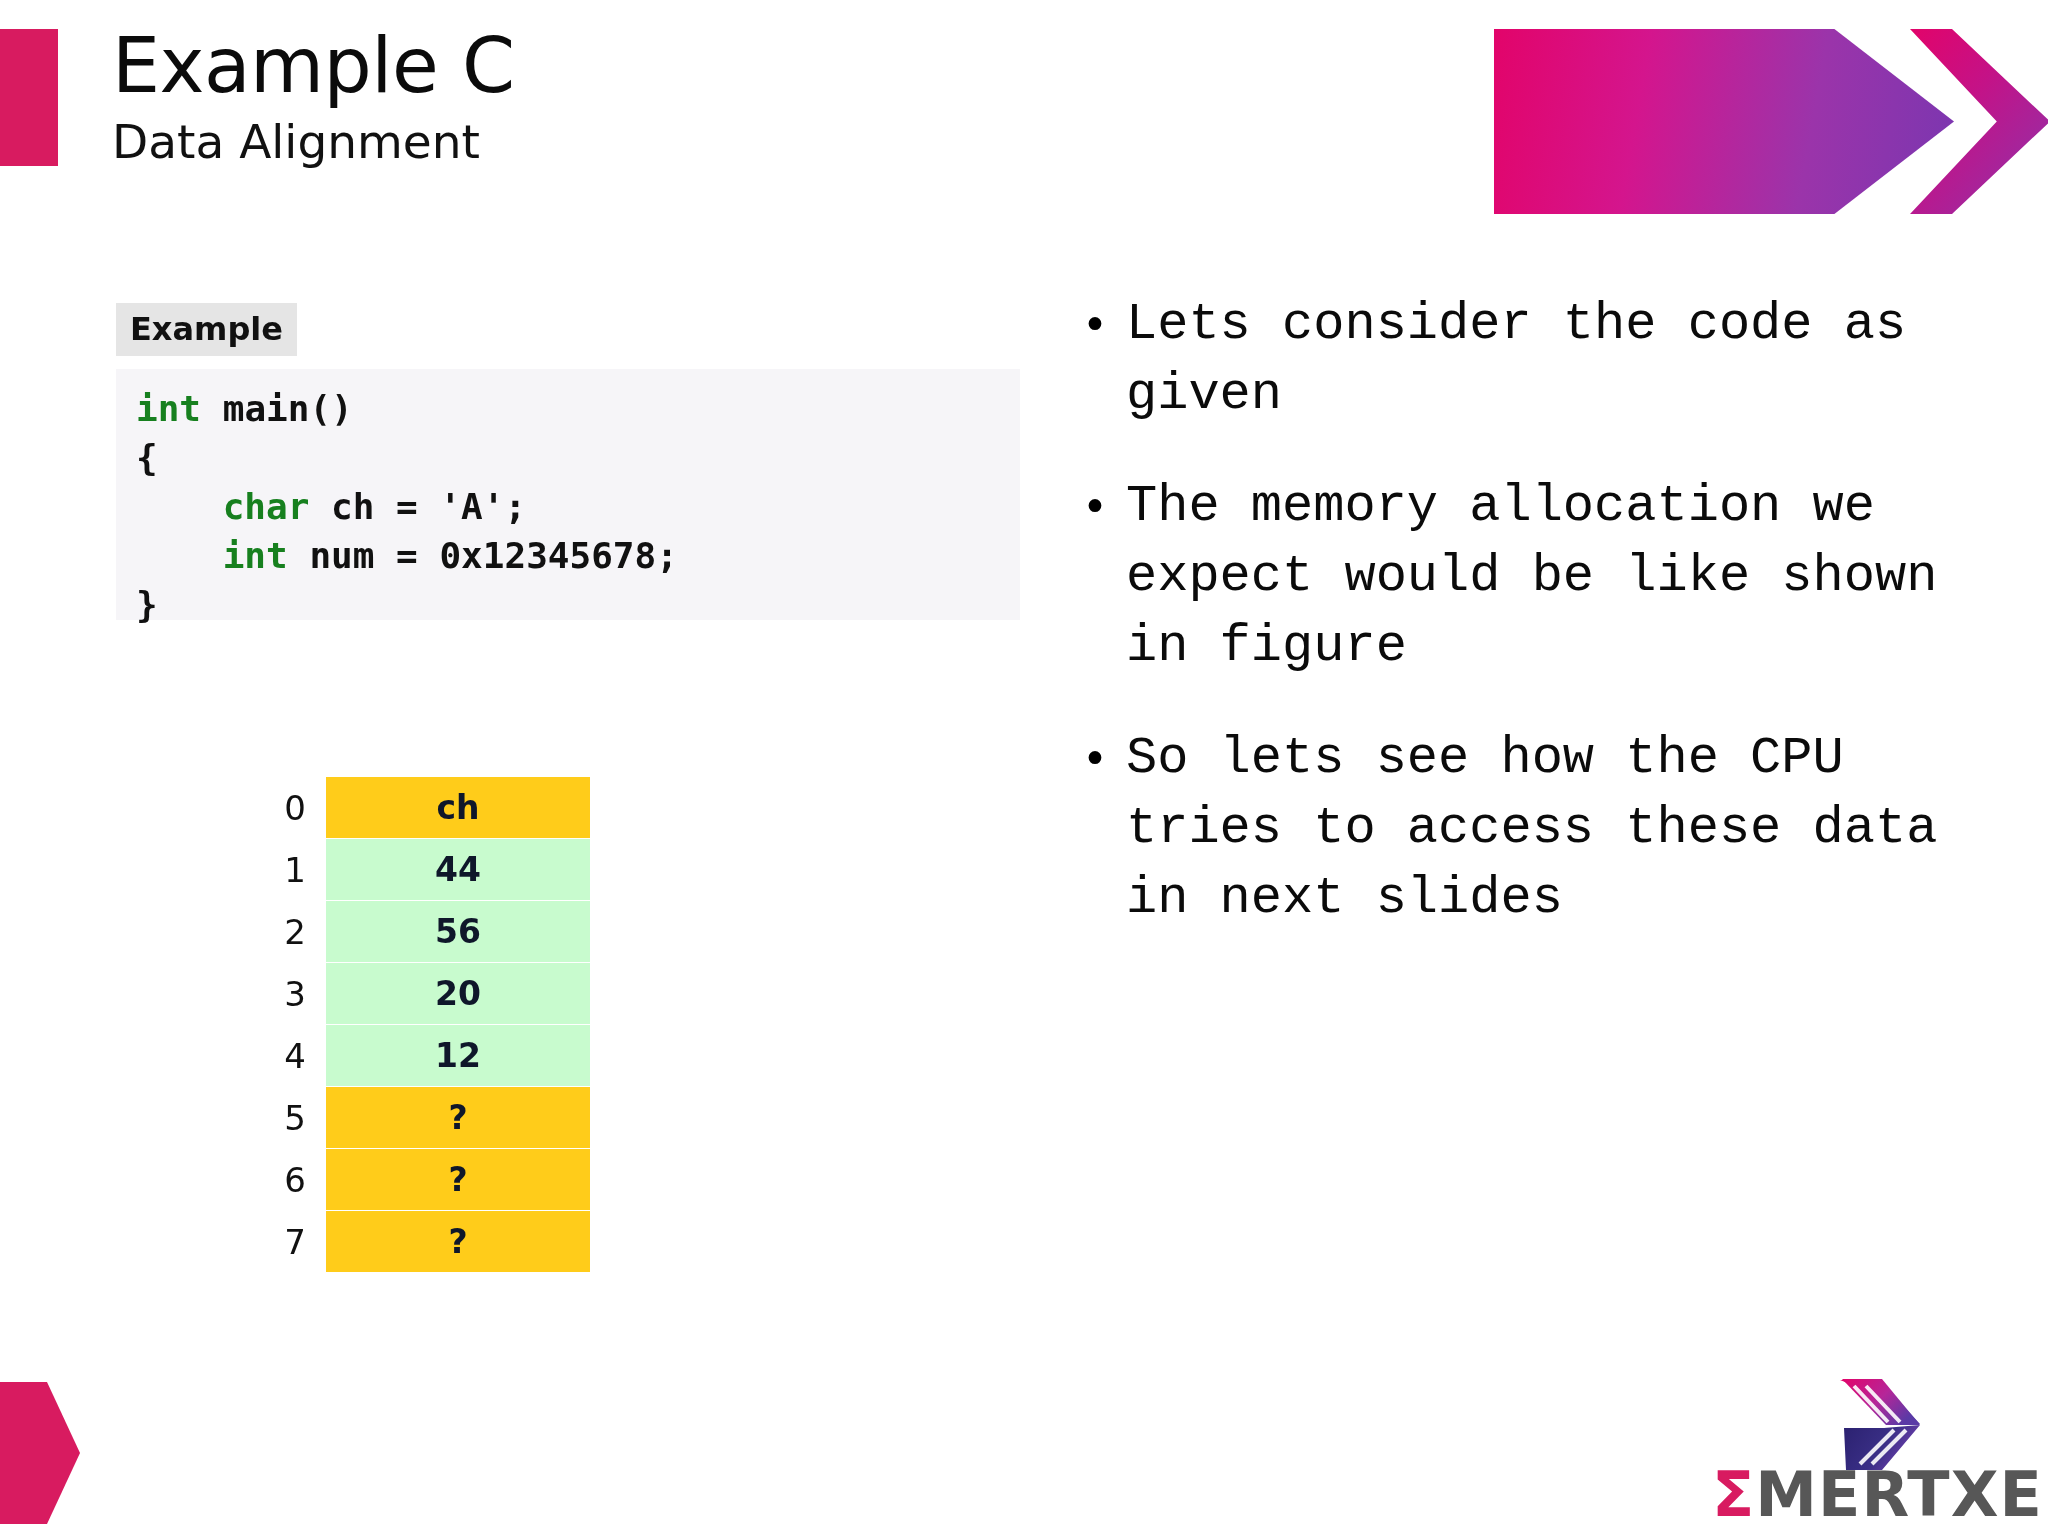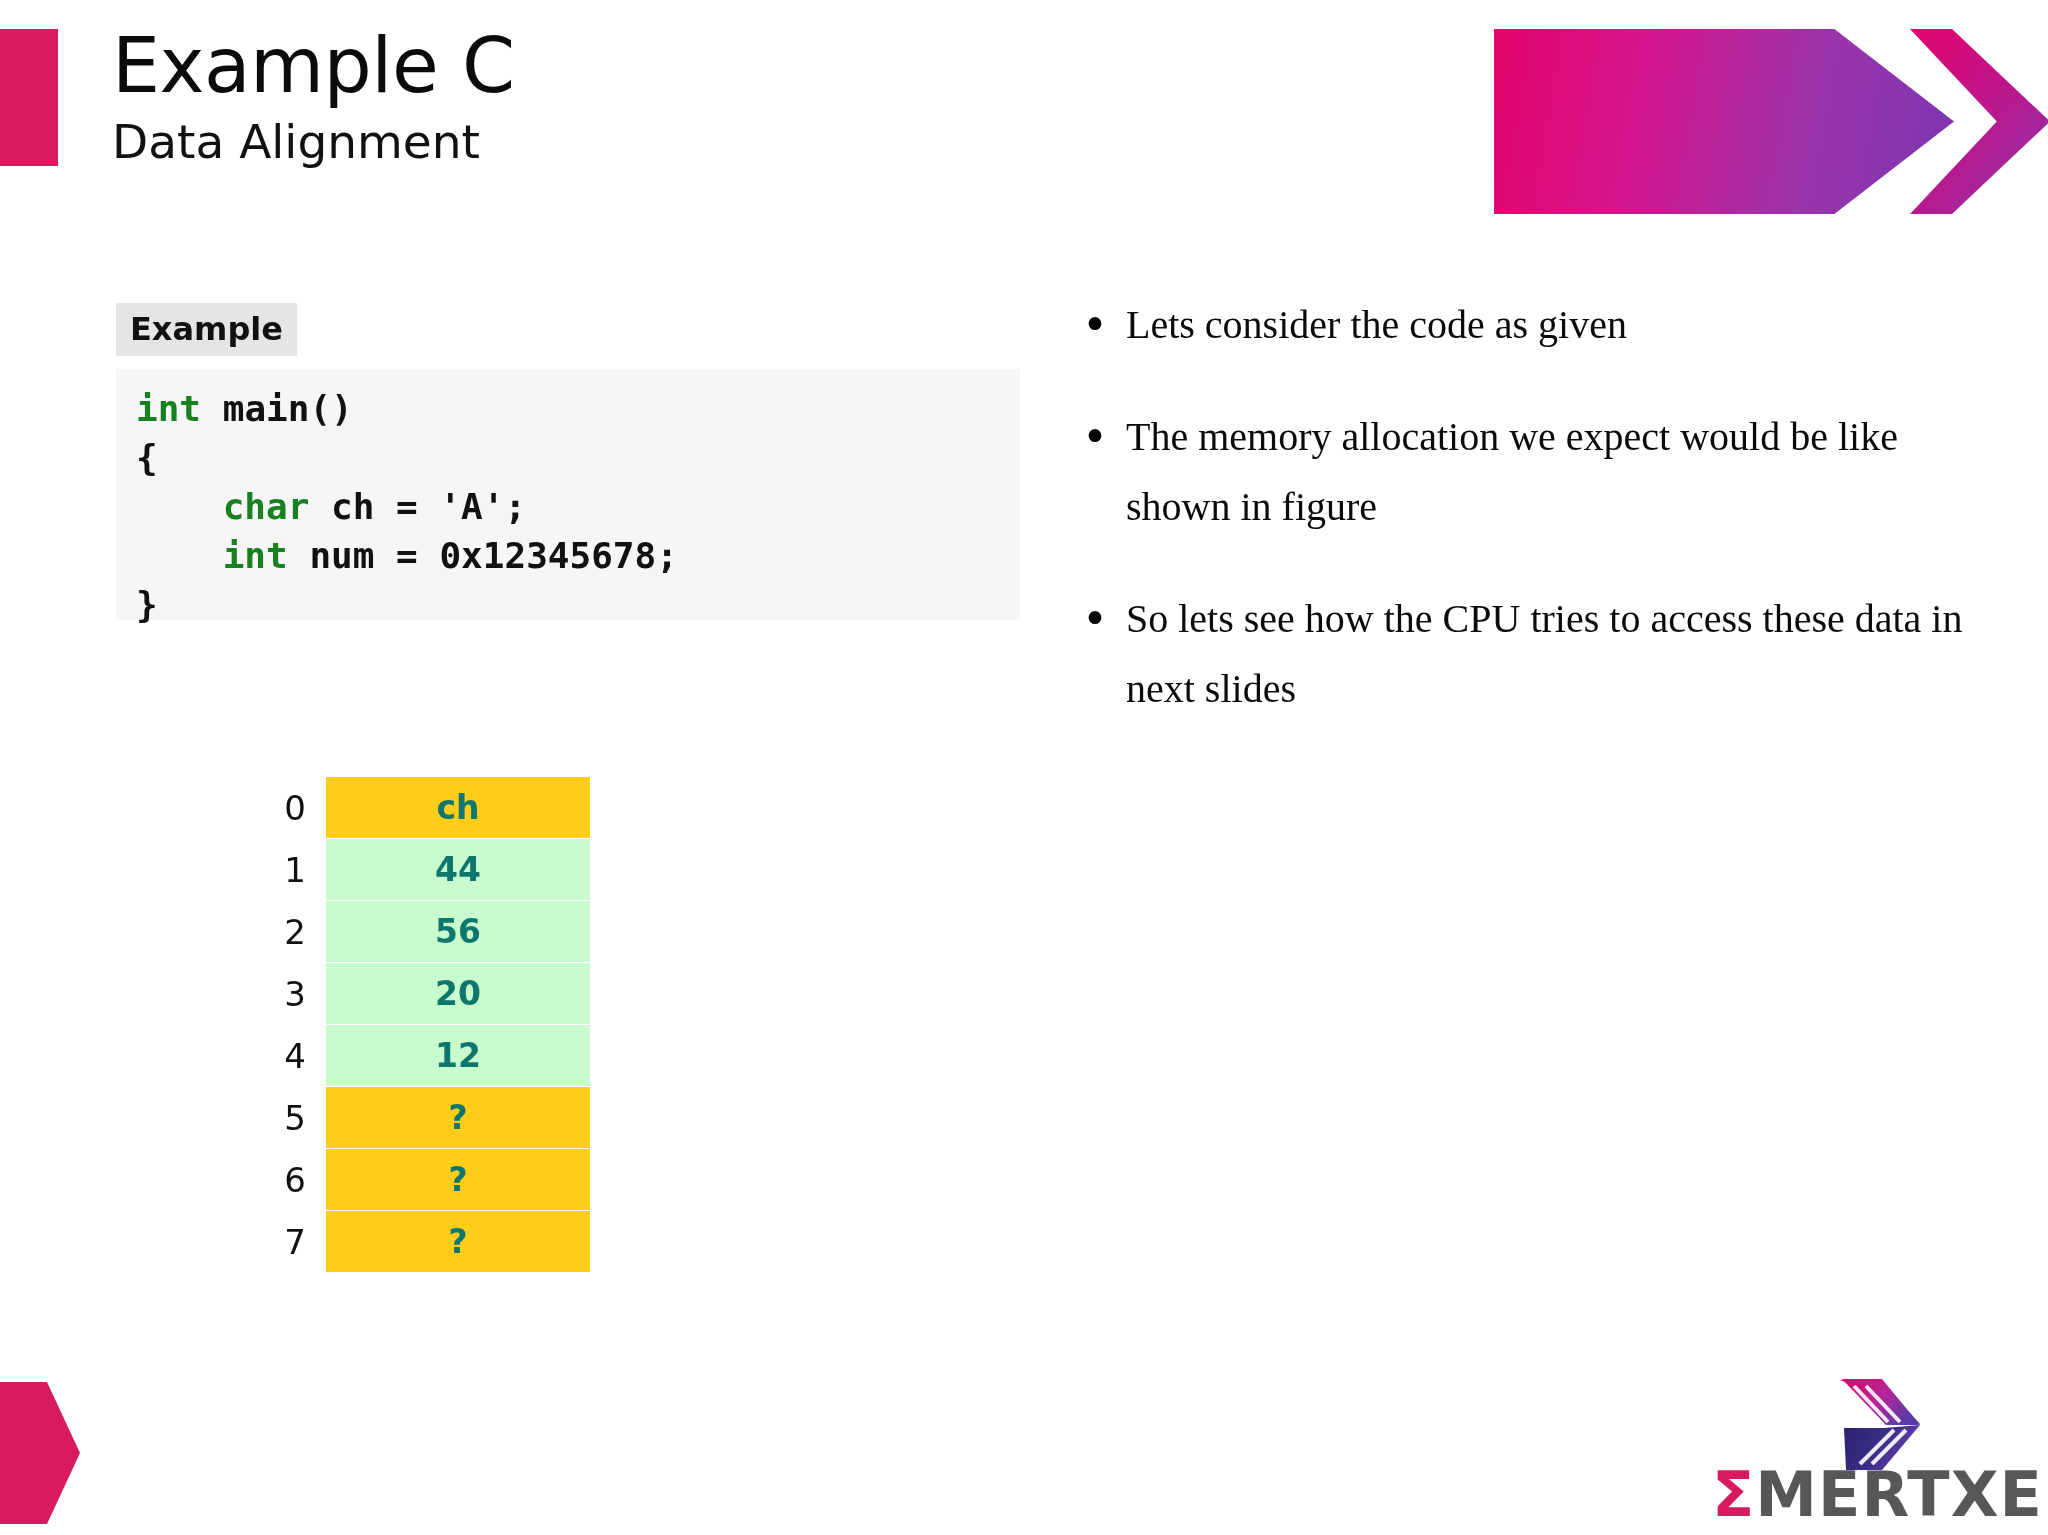--- a/index.html
+++ b/index.html
@@ -141,21 +141,21 @@
     box-sizing: border-box;
   }
   .mem-cell {
     flex: 1;
     height: 61px;
     line-height: 61px;
     text-align: center;
     font-family: "DejaVu Sans", sans-serif;
     font-size: 33px;
     font-weight: 700;
-    color: #0f766e;
+    color: #0f172a;
   }
 
   
   .bullets {
     position: absolute;
     left: 1082px;
     top: 290px;
     width: 930px;
   }
   .bullet {
@@ -166,22 +166,22 @@
   .bullet-dot {
     width: 44px;
     flex: 0 0 44px;
     font-size: 44px;
     line-height: 70px;
     color: #000000;
     text-align: left;
   }
   .bullet-text {
     flex: 1;
-    font-family: Liberation Serif, serif;
-    font-size: 40px;
+    font-family: Liberation Mono, monospace;
+    font-size: 52px;
     line-height: 70px;
     color: #0b0b0b;
     font-weight: 400;
   }
 
   
   .logo {
     position: absolute;
     left: 1712px;
     top: 1378px;

